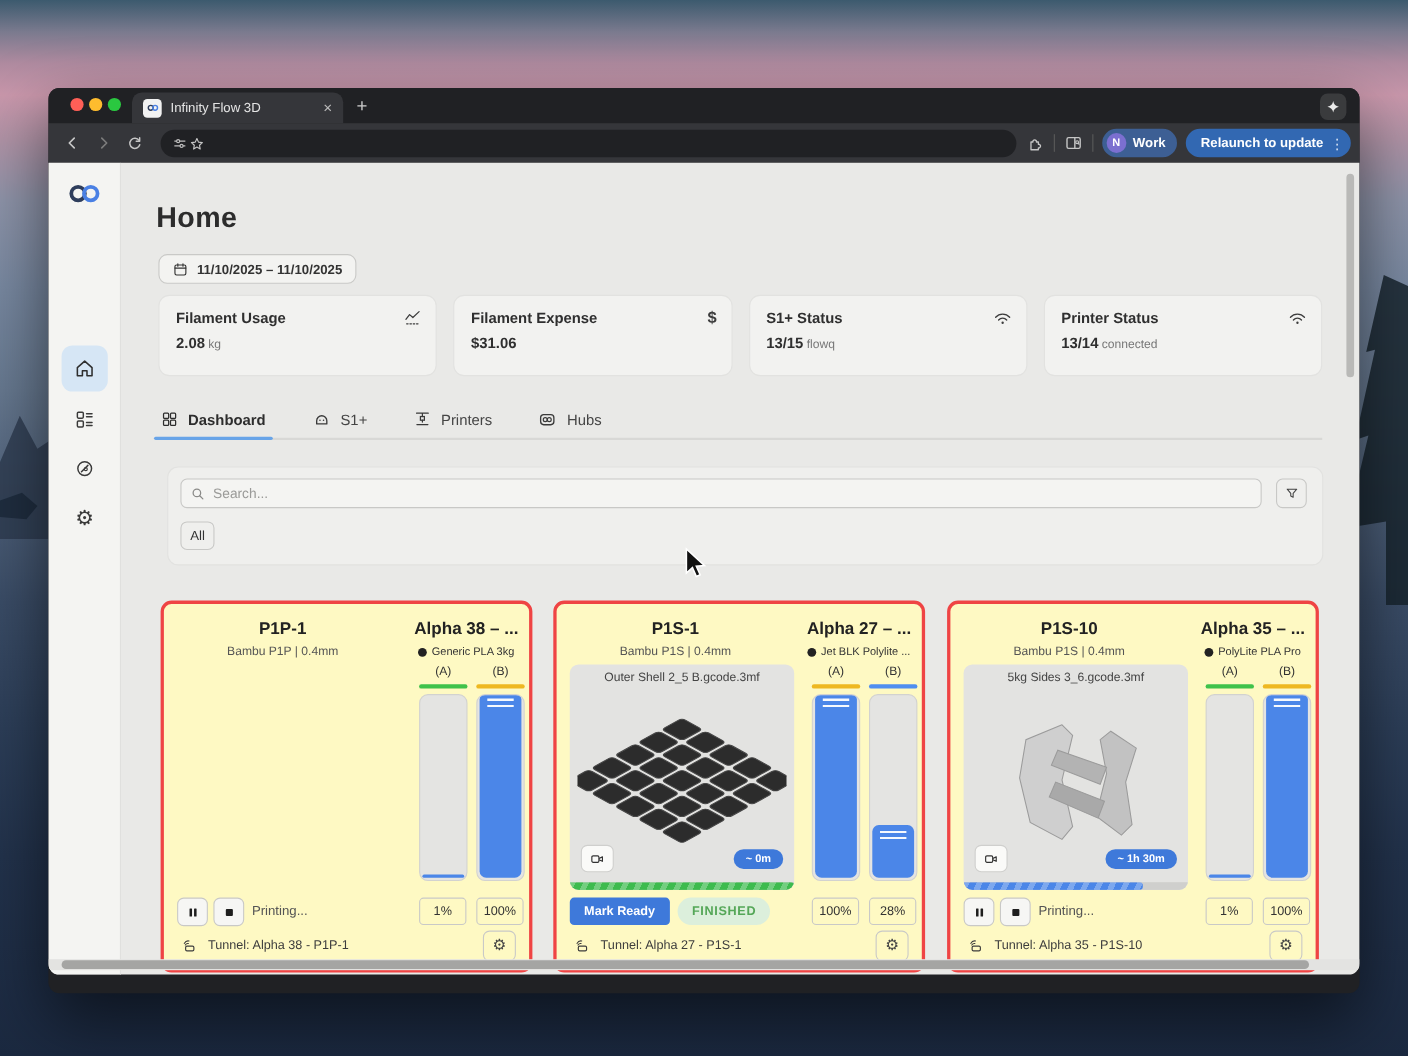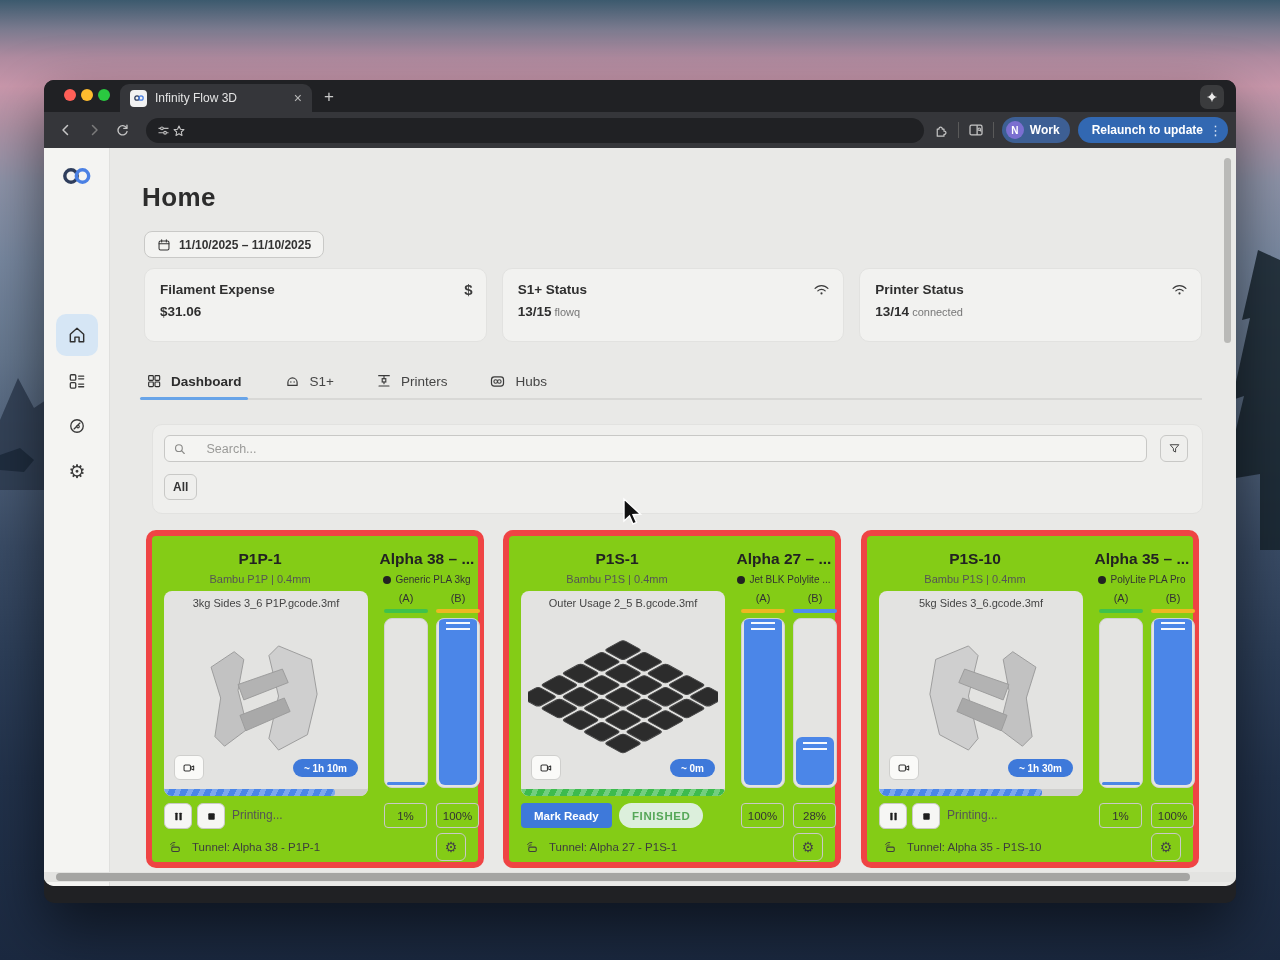--- a/index.html
+++ b/index.html
@@ -62,29 +62,29 @@
 
   .tabs-bar { position:absolute; left:100px; top:216px; width:1058px; height:36px; border-bottom:2px solid #d8d8d6; display:flex; gap:38px; }
   .tab-item { display:flex; align-items:center; gap:9px; font-size:13.5px; color:#454545; position:relative; padding:0 2px; }
   .tab-item .ti-icon { color:#3a3a3a; display:flex; }
   .tab-item.active { font-weight:bold; color:#2d2d2d; }
   .tab-item.active::after { content:""; position:absolute; left:-4px; right:-4px; bottom:-2px; height:3px; background:#68a4e8; border-radius:2px; }
 
   .panel { position:absolute; left:108px; top:276px; width:1051px; height:90px; background:#efefed; border:1px solid #e2e2e0; border-radius:10px; }
   .search-box { position:absolute; left:11px; top:10px; width:983px; height:27px; border:1px solid #c8c8c6; border-radius:6px;
     background:#f4f4f2; display:flex; align-items:center; padding:0 8px; gap:7px; color:#8a8a88; }
-  .search-box input { border:none; outline:none; background:transparent; font-size:12.5px; color:#444; width:100%; font-family:"Liberation Sans",sans-serif;margin-left:13px; }
+  .search-box input { border:none; outline:none; background:transparent; font-size:12.5px; color:#444; width:100%; font-family:"Liberation Sans",sans-serif; }
   .search-box input::placeholder { color:#9a9a98; }
   .filter-btn { position:absolute; right:14px; top:10px; width:28px; height:27px; border:1px solid #c8c8c6; border-radius:6px;
     display:flex; align-items:center; justify-content:center; color:#444; }
   .all-chip { position:absolute; left:11px; top:49px; height:26px; padding:0 8px; border:1px solid #c8c8c6; border-radius:6px;
-    display:flex; align-items:center; font-size:12px; font-weight:bold; color:#333; }
+    display:flex; align-items:center; font-size:12px; font-weight:normal; color:#333; }
 
   
-  .pcard { position:absolute; top:382px; width:338px; height:338px; background:#84cc16; border:6px solid #ef4444; border-radius:10px; }
+  .pcard { position:absolute; top:398px; width:338px; height:338px; background:#fef9c3; border:3px solid #ef4444; border-radius:10px; }
   .pc-name { position:absolute; left:0; top:14px; width:216px; text-align:center; font-size:15.5px; font-weight:bold; color:#222; }
   .pc-model { position:absolute; left:0; top:37px; width:216px; text-align:center; font-size:11px; color:#555; }
   .hub-name { position:absolute; left:212px; top:14px; width:126px; text-align:center; font-size:15.5px; font-weight:bold; color:#222; white-space:nowrap; }
   .hub-fil { position:absolute; left:206px; top:38px; width:138px; display:flex; align-items:center; justify-content:center; gap:4px; font-size:10px; color:#333; white-space:nowrap; }
   .fil-dot { width:8px; height:8px; border-radius:50%; background:#222; flex:none; }
 
   .thumb { position:absolute; left:12px; top:55px; width:204px; height:205px; background:#e3e3e1; border-radius:8px; overflow:hidden; }
   .thumb-file { position:absolute; left:0; top:6px; width:100%; text-align:center; font-size:11px; color:#444; }
   .thumb-art { position:absolute; left:50%; top:52%; transform:translate(-50%,-50%); }
   .cam-btn { position:absolute; left:10px; bottom:16px; width:30px; height:25px; background:#fafaf8; border:1px solid #cfcfcd; border-radius:6px;
@@ -255,20 +255,30 @@
     <div class="date-pill">
       <svg width="14" height="14" viewBox="0 0 24 24" fill="none">
         <rect x="3.5" y="5" width="17" height="15.5" rx="2.5" stroke="#333" stroke-width="1.8"></rect>
         <path d="M3.5 9.8 H20.5 M8 3 V6.8 M16 3 V6.8" stroke="#333" stroke-width="1.8" stroke-linecap="round"></path>
       </svg>
       <span>11/10/2025 – 11/10/2025</span>
     </div>
 
     <div class="stats-row">
       <div class="stat-card">
+        <div class="stat-label">Filament Usage</div>
+        <span class="stat-icon">
+          <svg width="16" height="16" viewBox="0 0 24 24" fill="none">
+            <path d="M3 14 L8 7.5 L12.5 11.5 L21 3.5" stroke="#3c3c3c" stroke-width="1.7" stroke-linecap="round" stroke-linejoin="round"></path>
+            <path d="M4 20 H6 M8.5 20 H10.5 M13 20 H15 M17.5 20 H19.5" stroke="#3c3c3c" stroke-width="1.7" stroke-linecap="round"></path>
+          </svg>
+        </span>
+        <div class="stat-value-row"><span>2.08</span><span class="stat-unit">kg</span></div>
+      </div>
+      <div class="stat-card">
         <div class="stat-label">Filament Expense</div>
         <span class="stat-icon" style="font-size:15px;font-weight:bold">$</span>
         <div class="stat-value-row"><span>$31.06</span><span class="stat-unit"></span></div>
       </div>
       <div class="stat-card">
         <div class="stat-label">S1+ Status</div>
         <span class="stat-icon">
           <svg width="17" height="17" viewBox="0 0 24 24" fill="none">
             <path d="M3 10.5 A12 12 0 0 1 21 10.5" stroke="#3c3c3c" stroke-width="1.7" stroke-linecap="round"></path>
             <path d="M6.8 14 A7 7 0 0 1 17.2 14" stroke="#3c3c3c" stroke-width="1.7" stroke-linecap="round"></path>
@@ -352,41 +362,20 @@
 
     <div class="pcard" style="left:102px">
       <div class="pc-name">P1P-1</div>
       <div class="pc-model">Bambu P1P | 0.4mm</div>
       <div class="hub-name">Alpha 38 – ...</div>
       <div class="hub-fil">
           <span class="fil-dot"></span>
           <span>Generic PLA 3kg</span>
         </div>
 
-      <div class="thumb">
-        <div class="thumb-file">3kg Sides 3_6 P1P.gcode.3mf</div>
-        <svg class="thumb-art" width="150" height="135" viewBox="0 0 150 140">
-          <g stroke="#9b9b9b" stroke-width="1">
-            <polygon points="18,38 42,22 52,30 46,62 56,102 32,120 22,110 28,70" fill="#c2c2c2"></polygon>
-            <polygon points="88,16 122,30 128,66 118,108 88,124 78,112 88,68 78,26" fill="#cfcfcf"></polygon>
-            <polygon points="46,56 92,40 98,54 52,72" fill="#b3b3b3"></polygon>
-            <polygon points="48,88 94,70 100,84 54,104" fill="#a9a9a9"></polygon>
-          </g>
-        </svg>
-        <div class="cam-btn">
-          <svg width="14" height="14" viewBox="0 0 24 24" fill="none">
-            <rect x="3.5" y="7" width="11" height="10" rx="2" stroke="#333" stroke-width="1.8"></rect>
-            <path d="M14.5 11 L20 8.5 V15.5 L14.5 13" stroke="#333" stroke-width="1.8" stroke-linejoin="round"></path>
-          </svg>
-        </div>
-        <div class="time-badge">~ 1h 10m</div>
-        <div class="prog-track">
-          <div class="prog-fill" data-variant="blue" style="width: 84%;"></div>
-        </div>
-      </div>
 
       <div class="ctrl-btn" style="left:12px">
         <svg width="11" height="11" viewBox="0 0 24 24">
             <rect x="5" y="4" width="5" height="16" rx="1" fill="#1e1e1e"></rect>
             <rect x="14" y="4" width="5" height="16" rx="1" fill="#1e1e1e"></rect>
           </svg>
       </div>
       <div class="ctrl-btn" style="left:45px">
         <svg width="11" height="11" viewBox="0 0 24 24">
             <rect x="5" y="5" width="14" height="14" rx="2" fill="#1e1e1e"></rect>
@@ -426,21 +415,21 @@
     <div class="pcard" style="left:459px">
       <div class="pc-name">P1S-1</div>
       <div class="pc-model">Bambu P1S | 0.4mm</div>
       <div class="hub-name">Alpha 27 – ...</div>
       <div class="hub-fil">
           <span class="fil-dot"></span>
           <span>Jet BLK Polylite ...</span>
         </div>
 
       <div class="thumb">
-        <div class="thumb-file">Outer Usage 2_5 B.gcode.3mf</div>
+        <div class="thumb-file">Outer Shell 2_5 B.gcode.3mf</div>
         <svg class="thumb-art" width="190" height="140" viewBox="0 0 190 140">
           <g transform="translate(95,68) scale(1,0.55) rotate(45)" fill="#2c2c2c" stroke="#474747" stroke-width="1.5">
             <rect x="-72" y="-72" width="26" height="26" rx="4"></rect>
               <rect x="-42" y="-72" width="26" height="26" rx="4"></rect>
               <rect x="-12" y="-72" width="26" height="26" rx="4"></rect>
               <rect x="18" y="-72" width="26" height="26" rx="4"></rect>
               <rect x="48" y="-72" width="26" height="26" rx="4"></rect>
             <rect x="-72" y="-42" width="26" height="26" rx="4"></rect>
               <rect x="-42" y="-42" width="26" height="26" rx="4"></rect>
               <rect x="-12" y="-42" width="26" height="26" rx="4"></rect>

